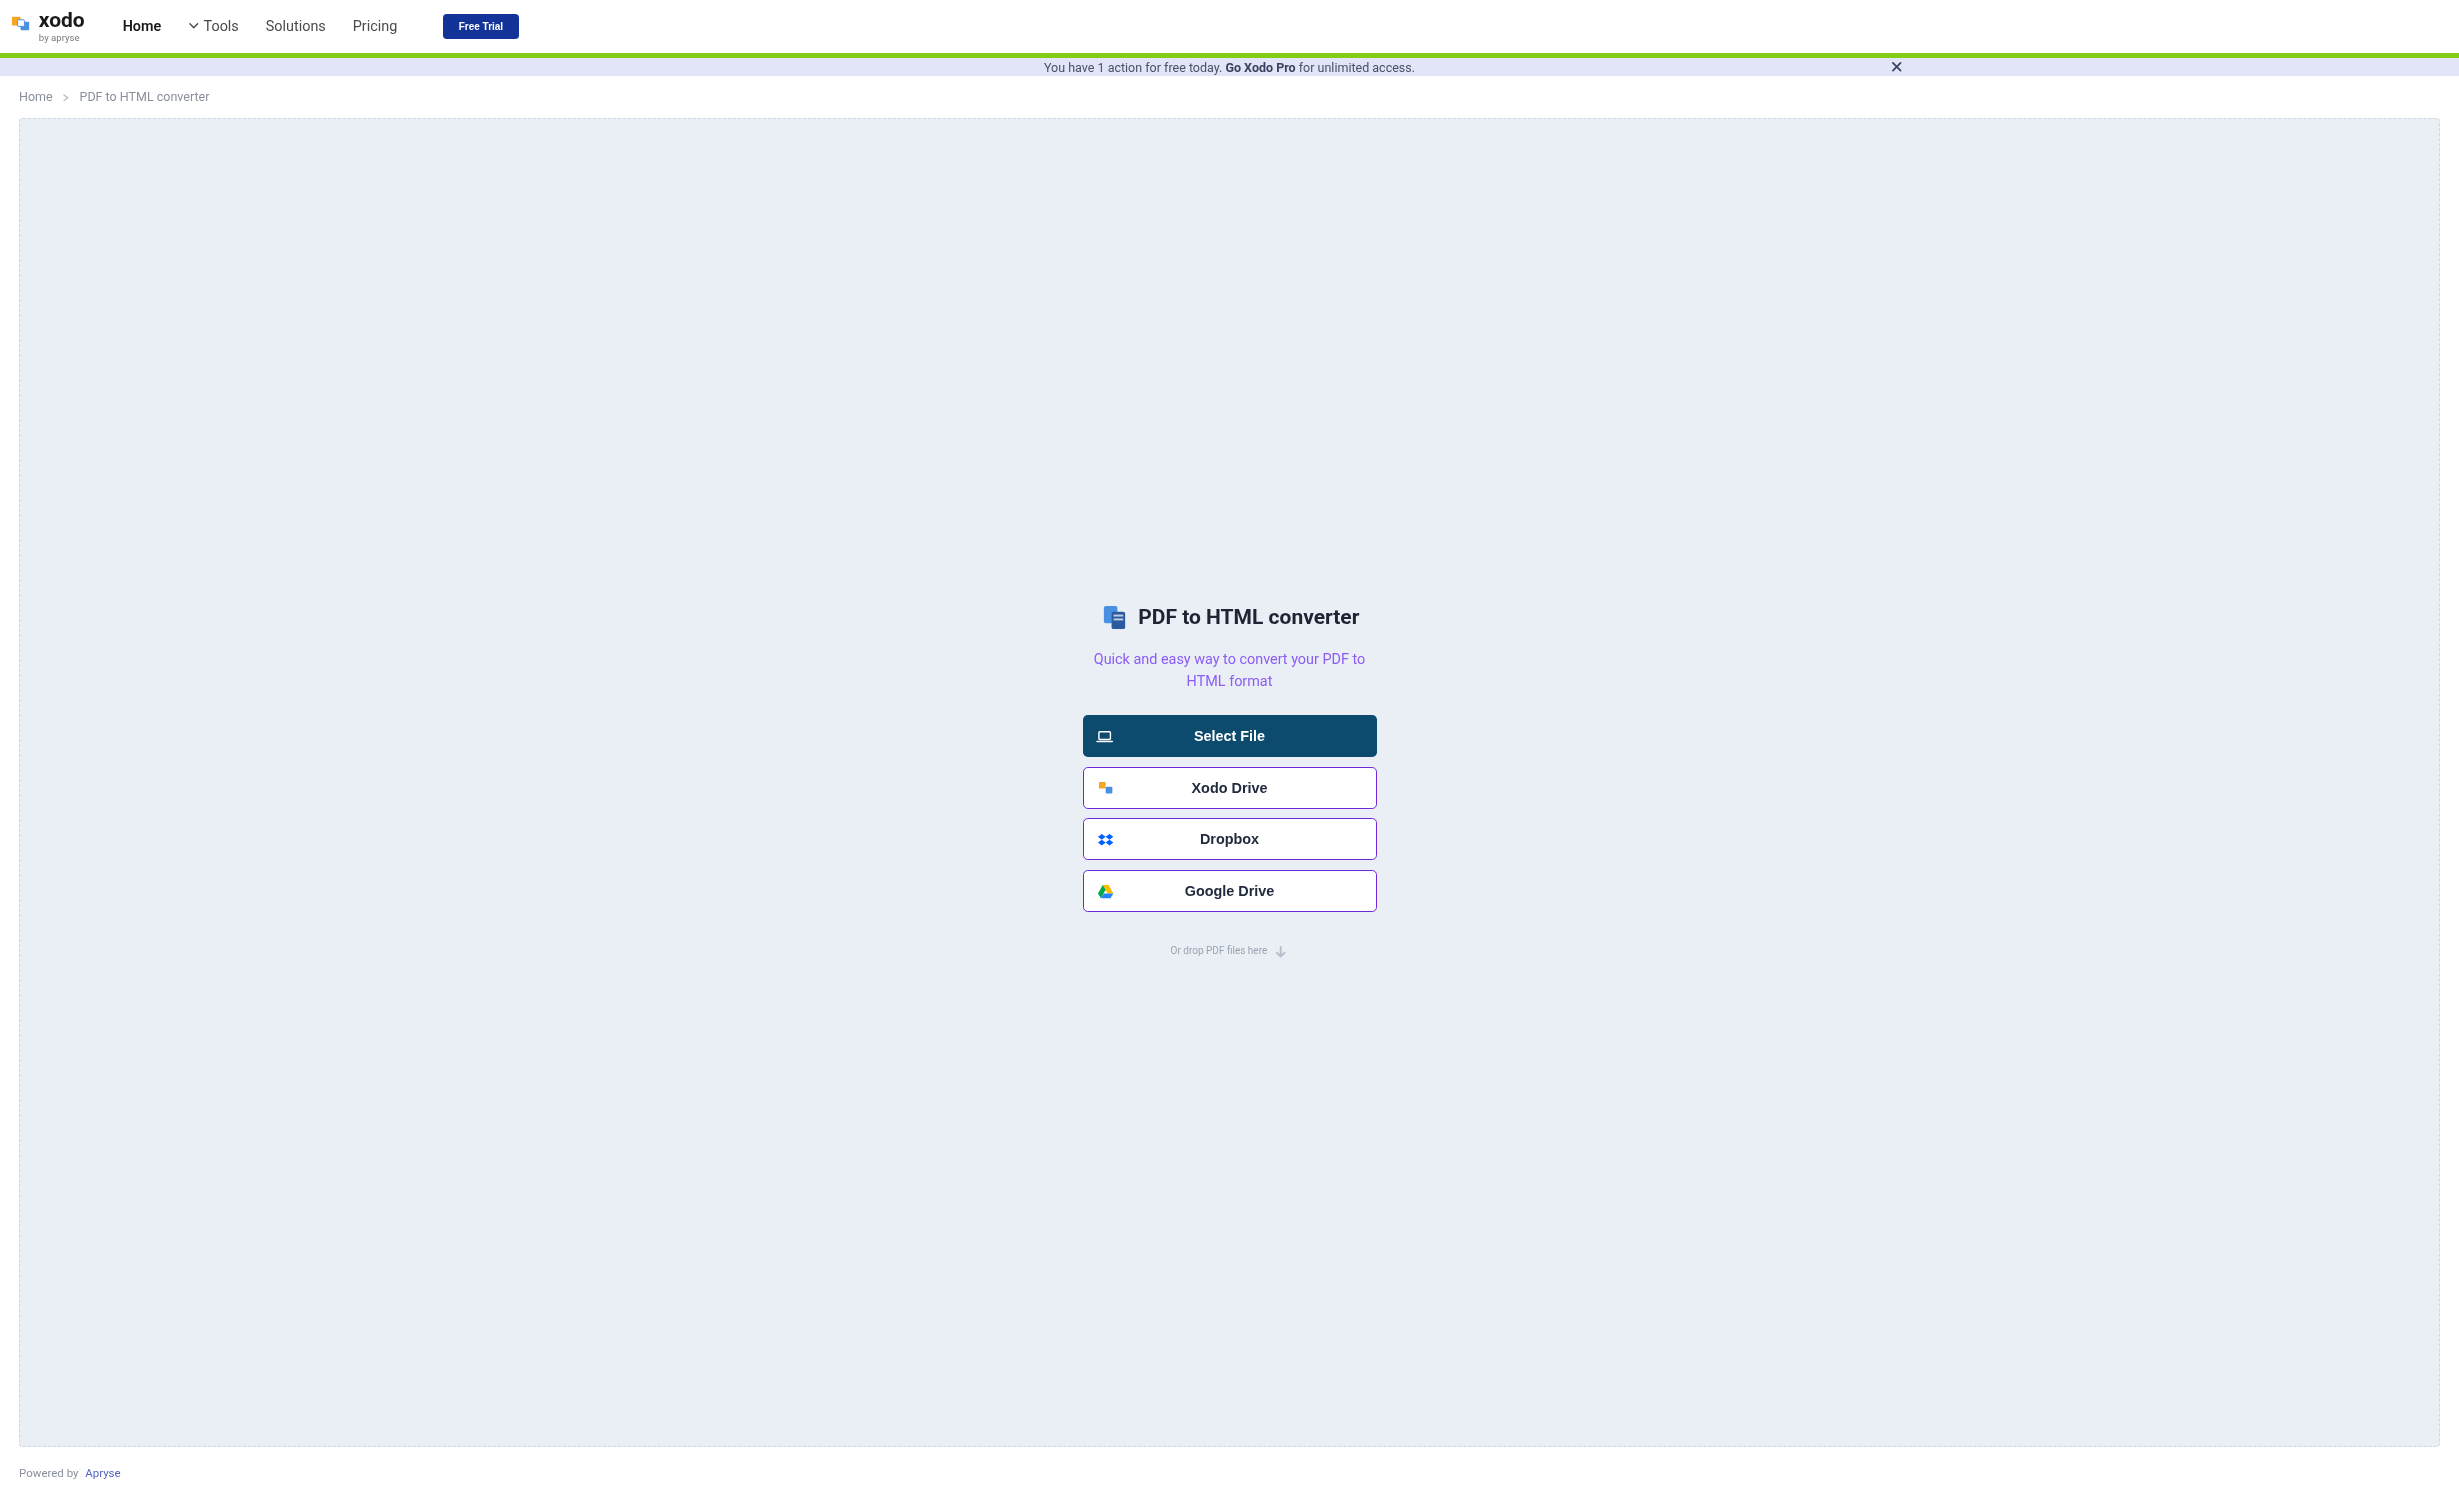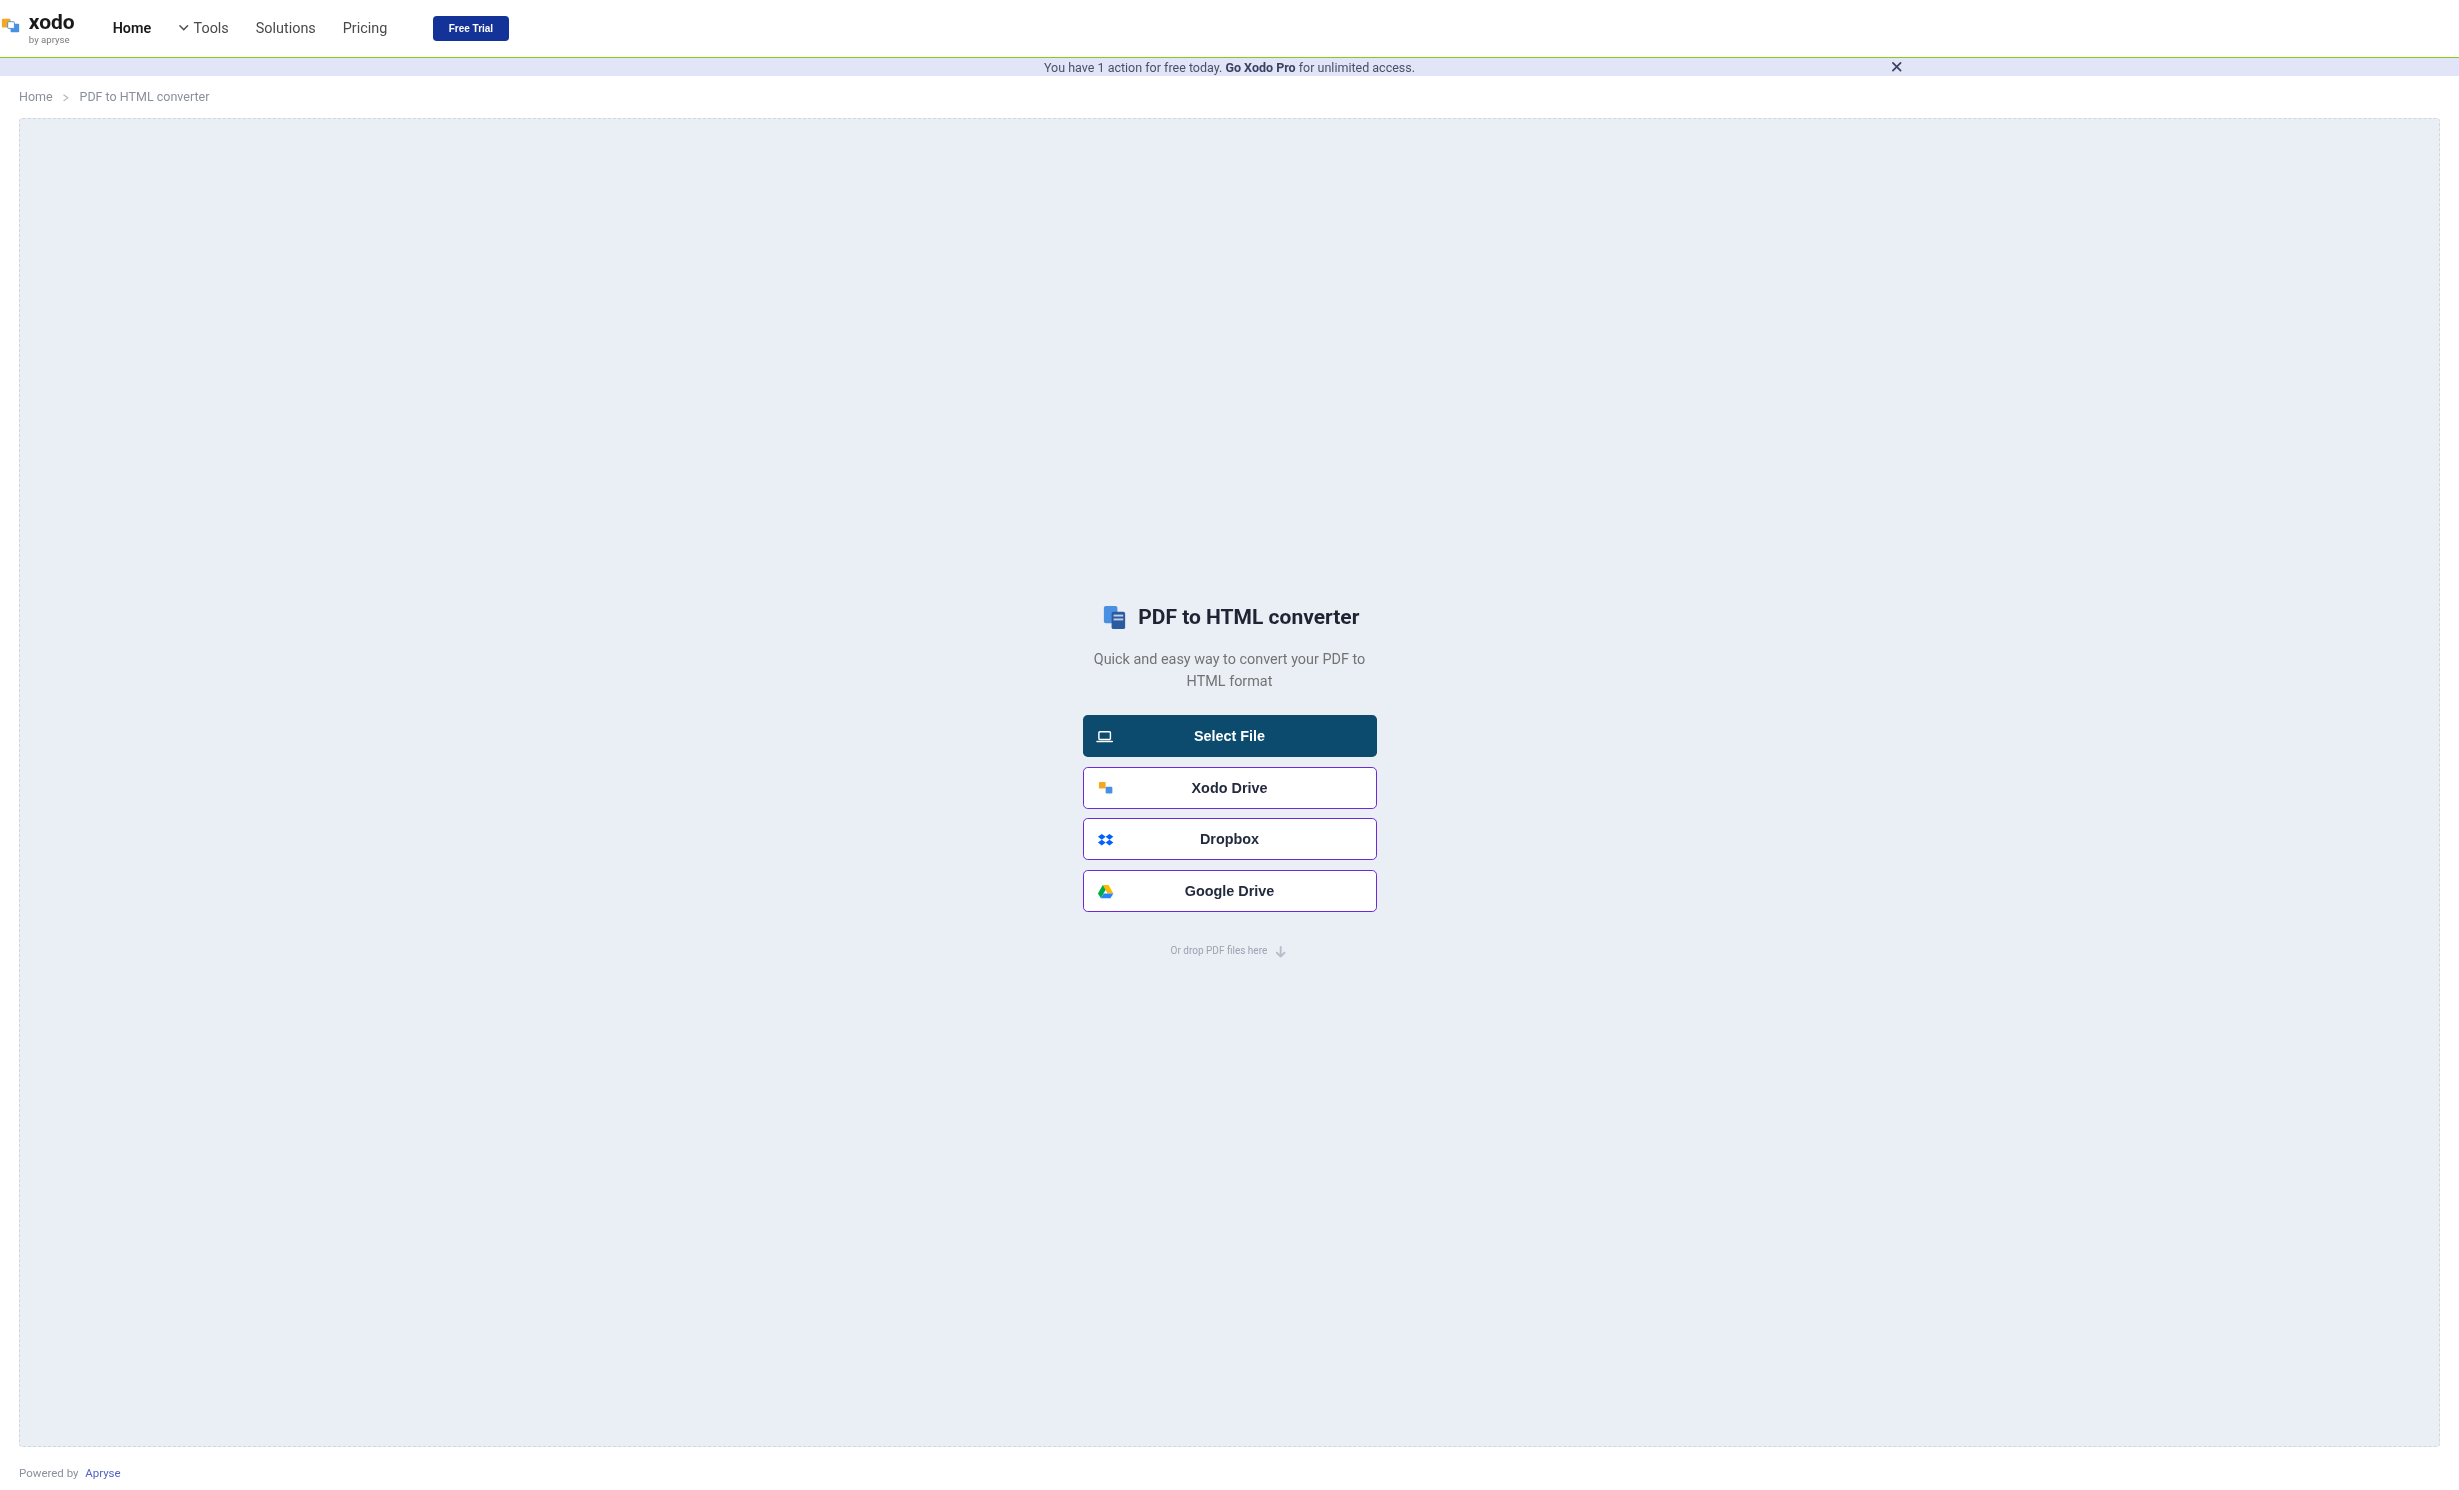--- a/index.html
+++ b/index.html
@@ -9,23 +9,23 @@
     color: #222;
     min-height: 100vh;
     display: flex;
     flex-direction: column;
   }
 
   
   .header {
     display: flex;
     align-items: center;
-    padding: 0 0;
+    padding: 0 10px;
     height: 58px;
-    border-bottom: 1px solid #84cc16;
+    border-bottom: 5px solid #84cc16;
   }
   .logo {
     display: flex;
     align-items: center;
     gap: 5.8px;
     margin-right: 38px;
     text-decoration: none;
   }
   .logo-text {
     display: flex;
@@ -141,21 +141,21 @@
     width: 29px;
     height: 29px;
   }
   .tool-title {
     font-size: 21px;
     font-weight: 700;
     color: #1f2333;
   }
   .tool-desc {
     font-size: 14.4px;
-    color: #737373;
+    color: #8b5cf6;
     text-align: center;
     max-width: 298px;
     line-height: 1.5;
     margin-bottom: 23px;
   }
 
   .file-buttons {
     display: flex;
     flex-direction: column;
     gap: 9.6px;

